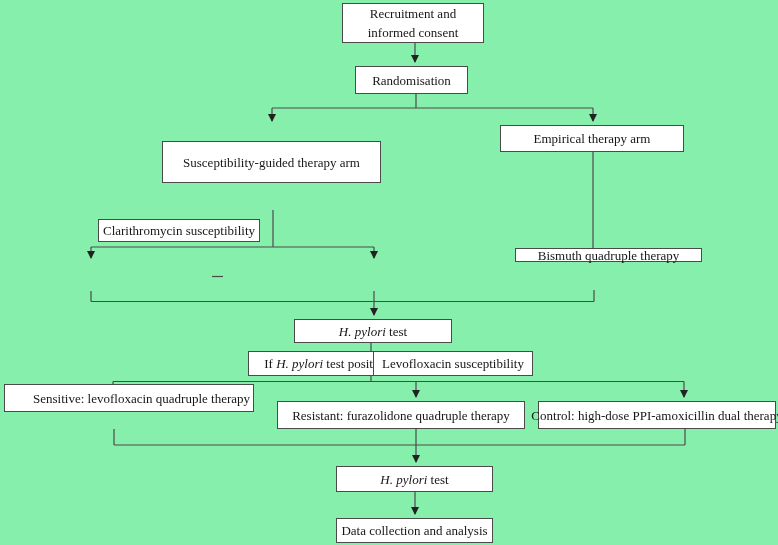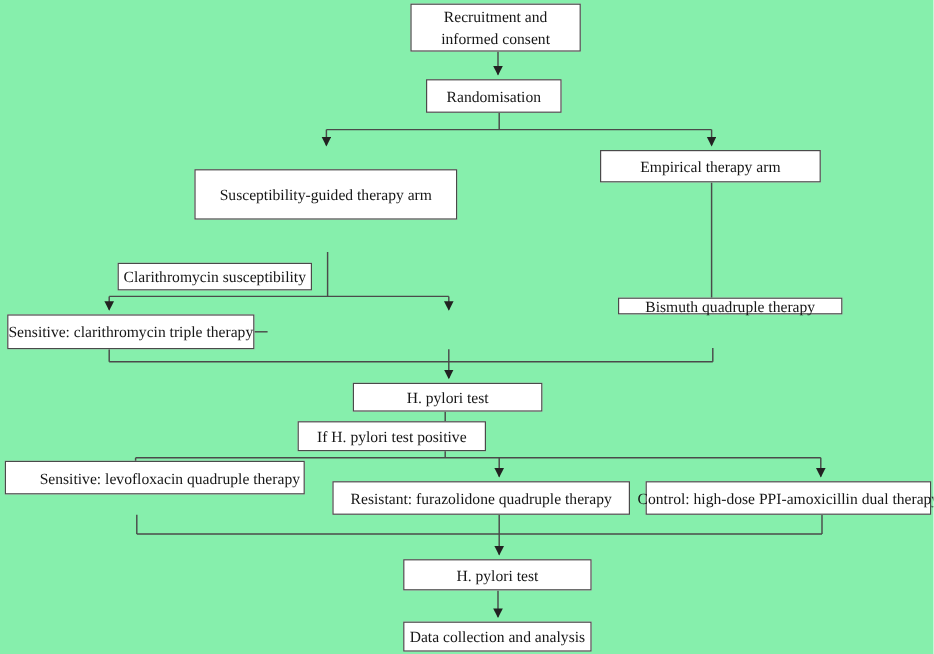--- a/index.html
+++ b/index.html
@@ -25,21 +25,21 @@
     flex-direction: column;
     align-items: center;
     justify-content: center;
     text-align: center;
     font-size: 13px;
     line-height: 19px;
     color: #161616;
     padding: 0 3px;
     white-space: nowrap;
   }
-  .box .ital { }
+  .box .ital { font-style: italic; }
 </style>
 </head>
 <body>
 
 <div class="stage">
 
   <svg class="connector-layer" width="778" height="545" viewBox="0 0 778 545">
     <defs>
       <marker id="arrow" markerUnits="userSpaceOnUse" markerWidth="9" markerHeight="9" refX="7" refY="4" orient="auto">
         <path d="M0 0 L8 4 L0 8 Z" fill="#222222"></path>
@@ -100,41 +100,41 @@
 
   <div class="box" style="left:500px; top:125px; width:184px; height:27px;">
     <span>Empirical therapy arm</span>
   </div>
 
 
   <div class="box" style="left:98px; top:219px; width:162px; height:23px;">
     <span>Clarithromycin susceptibility</span>
   </div>
 
-  <div class="box" style="left:6px; top:262px; width:206px; height:29px;">
-    <span>Sensitive: clarithromycin triple therapy</span>
-  </div>
 
 
   <div class="box" style="left:515px; top:248px; width:187px; height:14px;">
     <span>Bismuth quadruple therapy</span>
   </div>
 
   <div class="box" style="left:294px; top:319px; width:158px; height:24px;">
     <span>
       <span class="ital">H. pylori</span><span> test</span>
     </span>
   </div>
 
   <div class="box" style="left:212px; top:351px; width:157px; height:25px;margin-left:36px;">
     <span>
       <span>If </span><span class="ital">H. pylori</span><span> test positive</span>
     </span>
   </div>
 
+  <div class="box" style="left:373px; top:351px; width:160px; height:25px;">
+    <span>Levofloxacin susceptibility</span>
+  </div>
 
   <div class="box" style="left:4px; top:384px; width:250px; height:28px;align-items:flex-end;">
     <span>Sensitive: levofloxacin quadruple therapy</span>
   </div>
 
   <div class="box" style="left:277px; top:401px; width:248px; height:28px;">
     <span>Resistant: furazolidone quadruple therapy</span>
   </div>
 
   <div class="box" style="left:538px; top:401px; width:238px; height:28px;">

